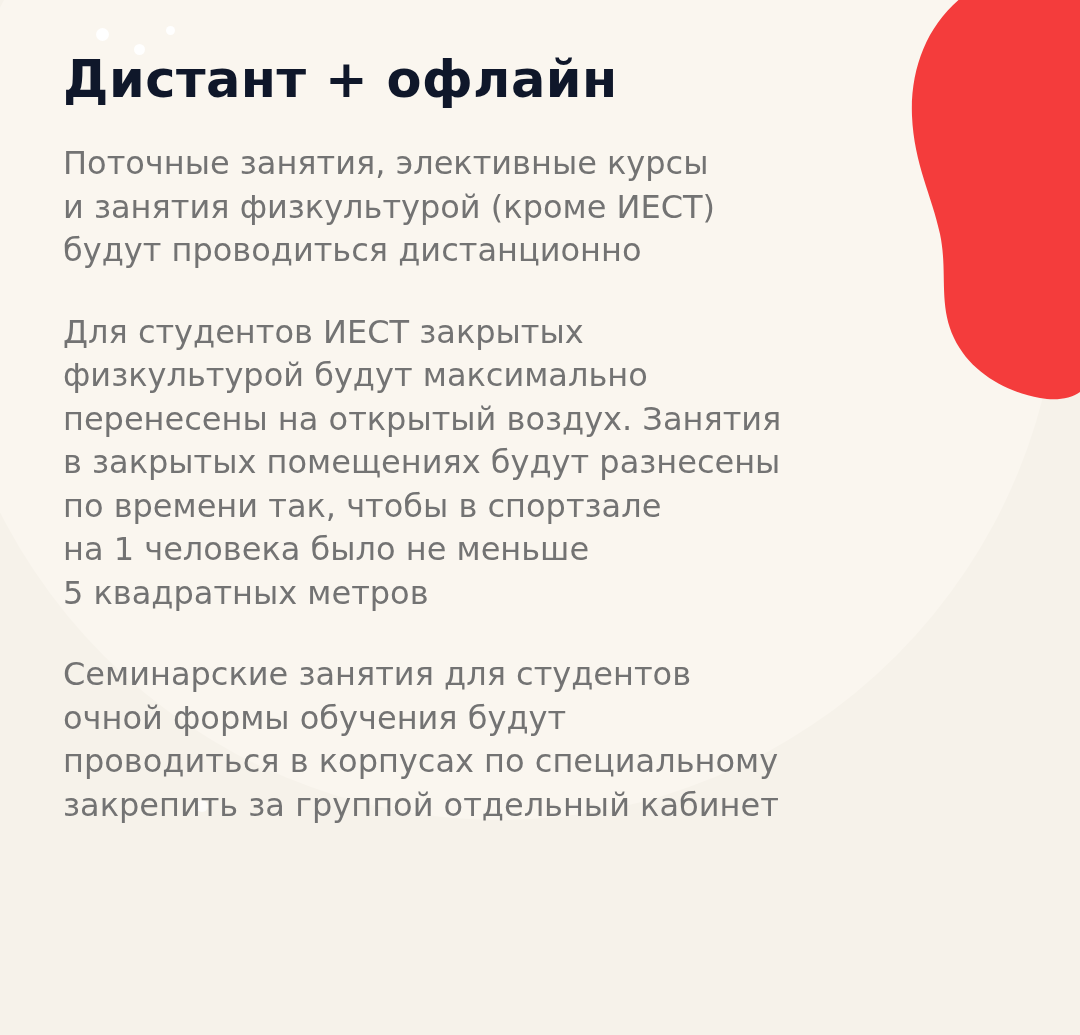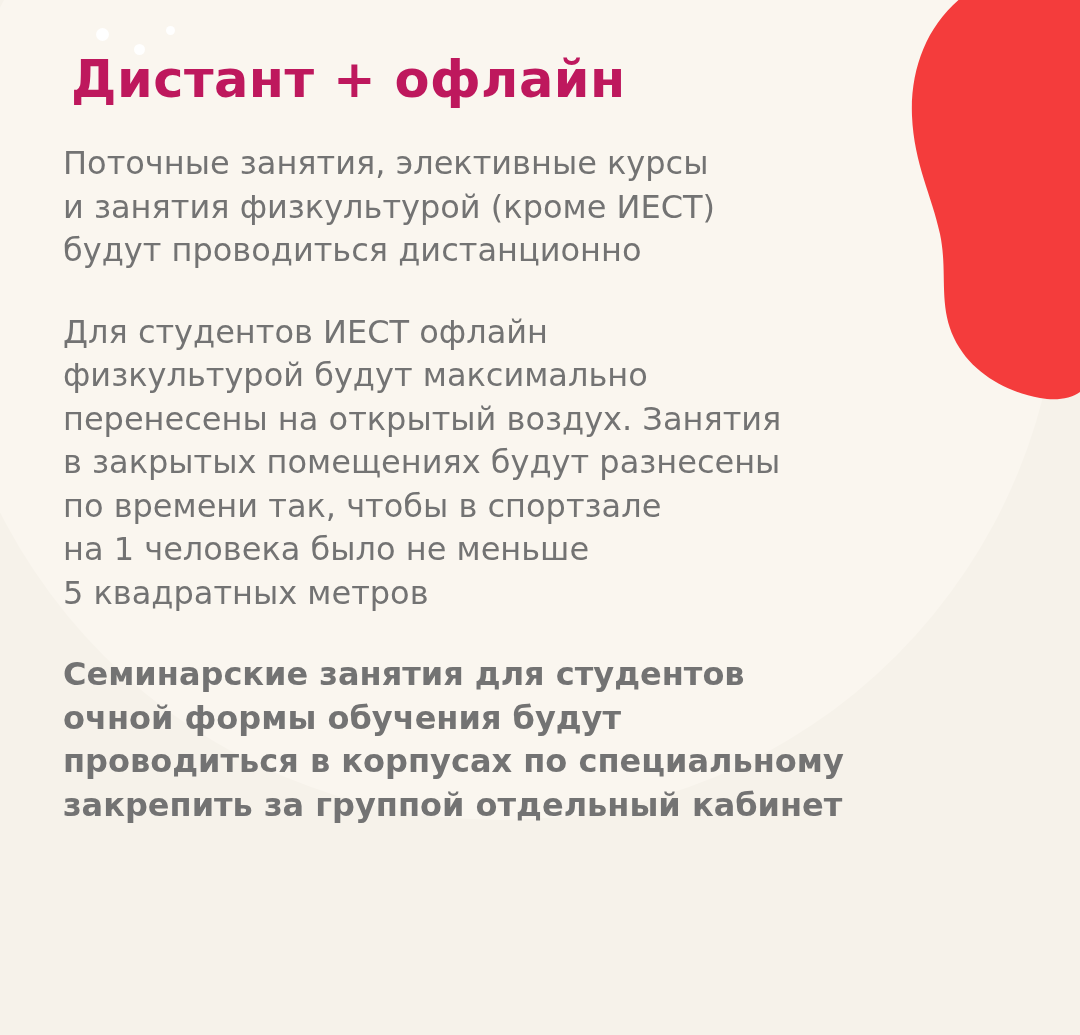--- a/index.html
+++ b/index.html
@@ -60,35 +60,35 @@
 
   .content {
     position: relative;
     z-index: 3;
     padding: 52px 62px 0 63px;
   }
 
   .title {
     font-size: 51px;
     font-weight: bold;
-    color: #be185d;
+    color: #0f172a;
     letter-spacing: 0.5px;
     line-height: 1.1;
-    margin: 0 0 34px 8px;
+    margin: 0 0 34px 0;
     white-space: nowrap;
   }
 
   .para {
     font-size: 32px;
     line-height: 1.36;
     color: #737373;
     margin: 0 0 38px 0;
     max-width: 960px;
   }
-  .para:last-child { margin-bottom: 0; font-weight: bold; }
+  .para:last-child { margin-bottom: 0; }
   .para .ln { display: block; white-space: nowrap; }
 </style>
 </head>
 <body>
 
 <div class="slide">
 
   <div class="bg-circle"></div>
 
   <div class="blob">
@@ -106,21 +106,21 @@
 
     <h1 class="title">Дистант + офлайн</h1>
 
     <p class="para">
       <span class="ln">Поточные занятия, элективные курсы</span>
       <span class="ln">и занятия физкультурой (кроме ИЕСТ)</span>
       <span class="ln">будут проводиться дистанционно</span>
     </p>
 
     <p class="para">
-      <span class="ln">Для студентов ИЕСТ офлайн</span>
+      <span class="ln">Для студентов ИЕСТ закрытых</span>
       <span class="ln">физкультурой будут максимально</span>
       <span class="ln">перенесены на открытый воздух. Занятия</span>
       <span class="ln">в закрытых помещениях будут разнесены</span>
       <span class="ln">по времени так, чтобы в спортзале</span>
       <span class="ln">на 1 человека было не меньше</span>
       <span class="ln">5 квадратных метров</span>
     </p>
 
     <p class="para">
       <span class="ln">Семинарские занятия для студентов</span>

